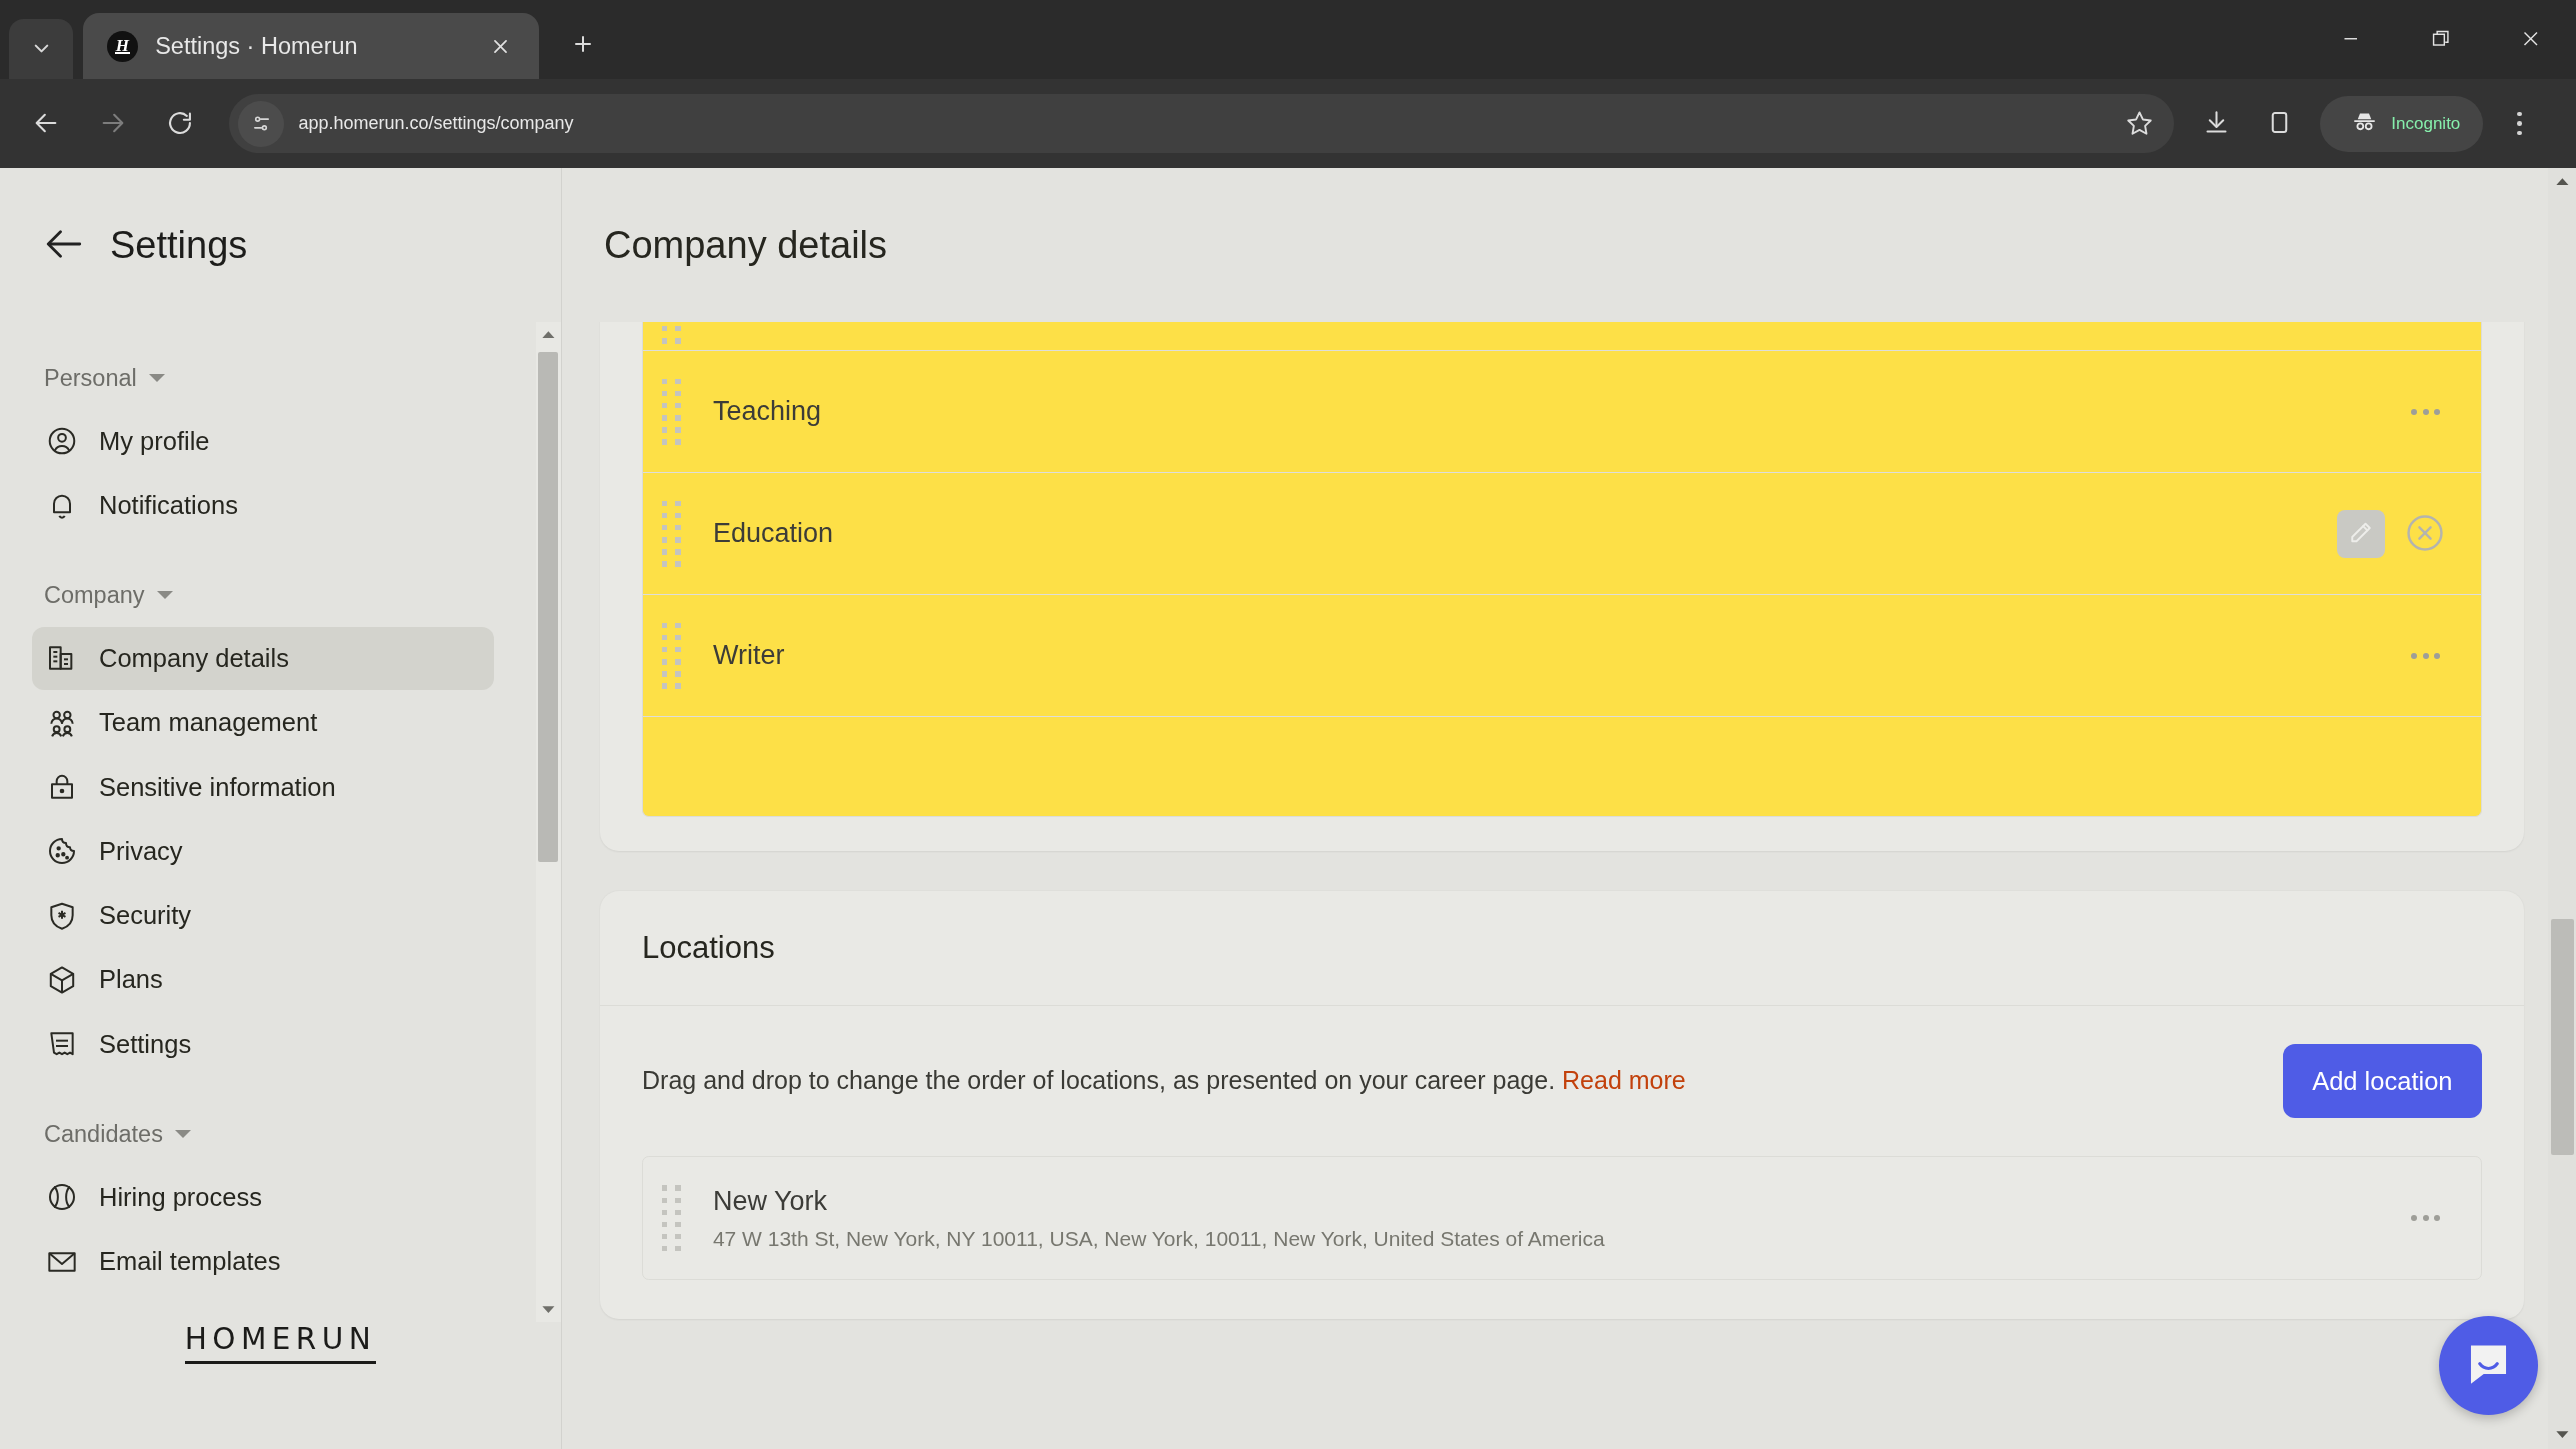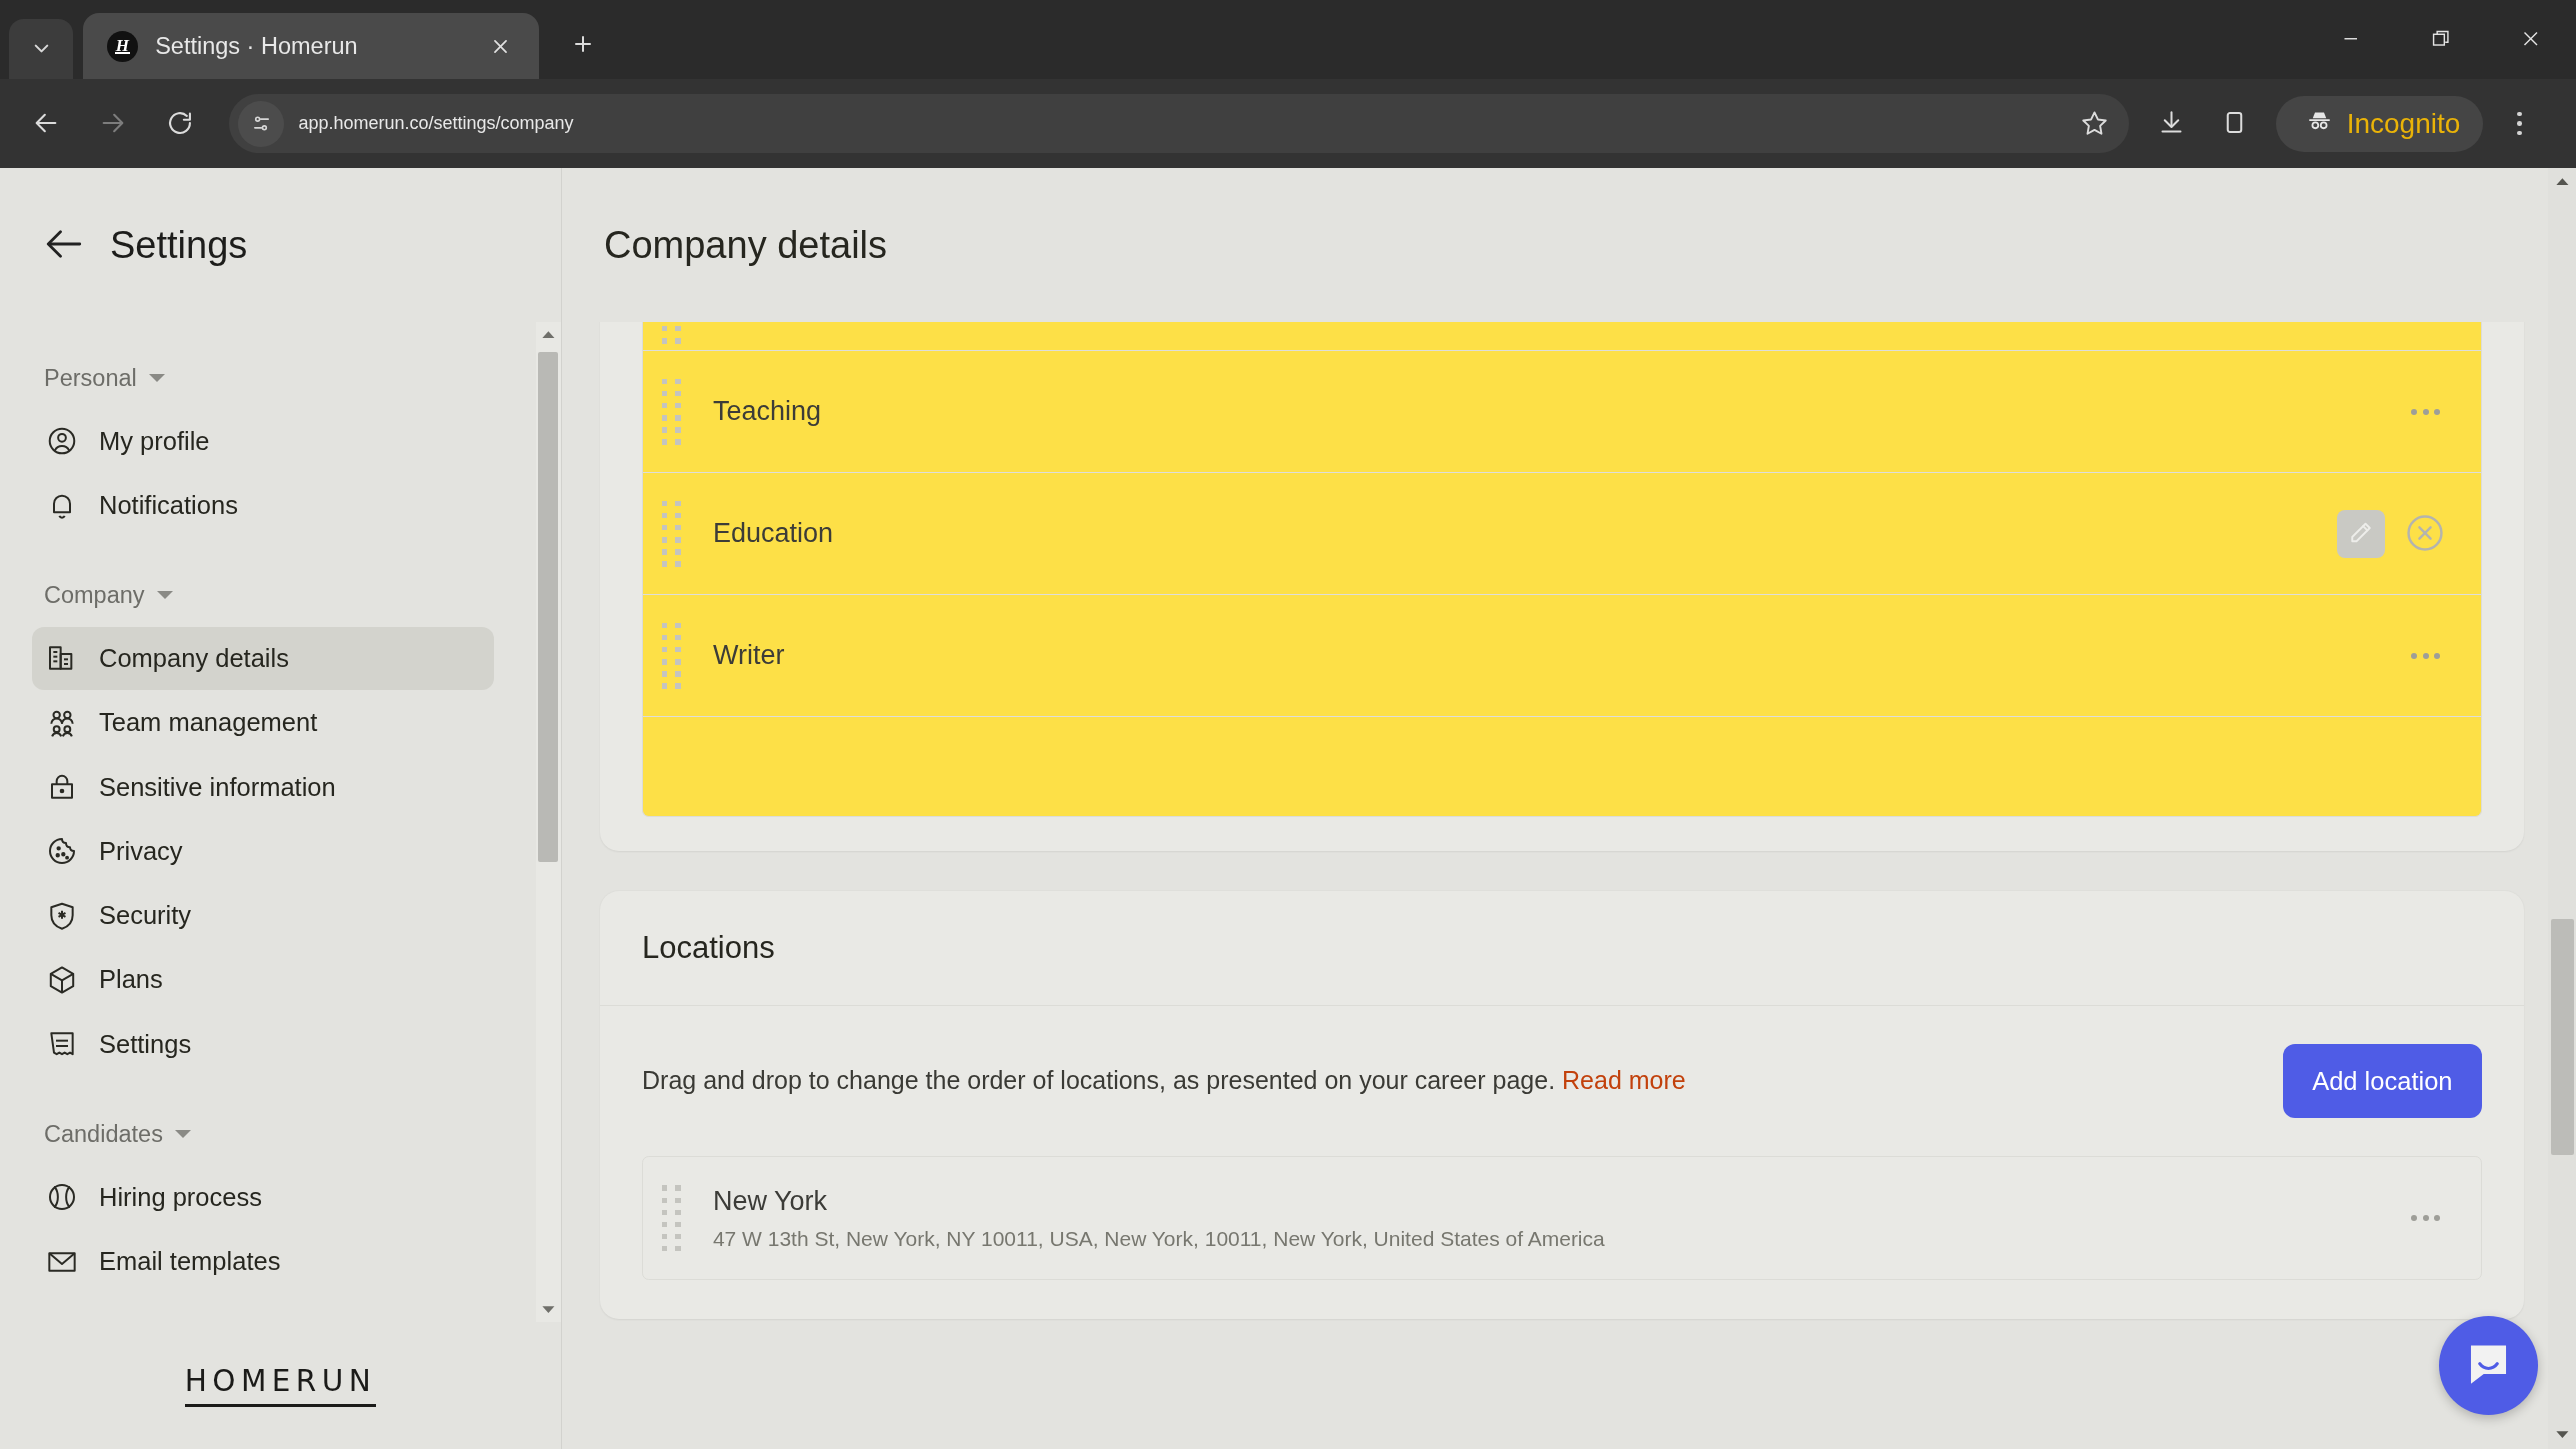--- a/index.html
+++ b/index.html
@@ -132,21 +132,21 @@
   .tb-icon svg { width: 27px; height: 27px; }
 
   .incognito-pill {
     height: 56px; border-radius: 28px;
     background: #454545;
     display: flex; align-items: center;
     padding: 0 23px 0 17.4px;
     margin-left: 9.4px; flex: 0 0 auto;
   }
   .incognito-pill svg { width: 27px; height: 27px; flex: 0 0 auto; }
-  .incognito-pill span { color: #eab308; font-size: 28px; margin-left: 13.4px; white-space: nowrap; }
+  .incognito-pill span { color: #86efac; font-size: 17px; margin-left: 13.4px; white-space: nowrap; }
 
   .menu-dots {
     width: 59px; height: 63px;
     display: flex; flex-direction: column; align-items: center; justify-content: center;
     gap: 4.7px; margin-left: 6.7px; flex: 0 0 auto;
   }
   .menu-dots i { width: 4.7px; height: 4.7px; border-radius: 50%; background: #d4d4d4; display: block; }
 
   
   .page {
@@ -224,21 +224,21 @@
   .sb-arrow { height: 25.5px; display:flex; align-items:center; justify-content:center; flex:0 0 auto;}
   .sb-arrow svg { width: 14.8px; height: 9.4px; }
   .sb-thumb-wrap { flex: 1 1 auto; width: 100%; position: relative; }
   .sb-thumb {
     position: absolute; left: 2.7px; width: 20px;
     background: #b9b9b5; border-radius: 2px;
   }
 
   .sidebar-foot {
     height: 127px;
-    display: flex; align-items: center; justify-content: center;
+    display: flex; justify-content: center;
     flex: 0 0 auto;
   }
   .logo-wrap { text-align: center; }
   .logo-text {
     font-size: 29.5px; letter-spacing: 5.4px; color: #1b1b19; font-weight: 500;
     font-family: "DejaVu Sans", sans-serif;
   }
   .logo-rule { height: 2.7px; background: #1b1b19; margin-top: 5.4px; width: 100%; }
 
   

